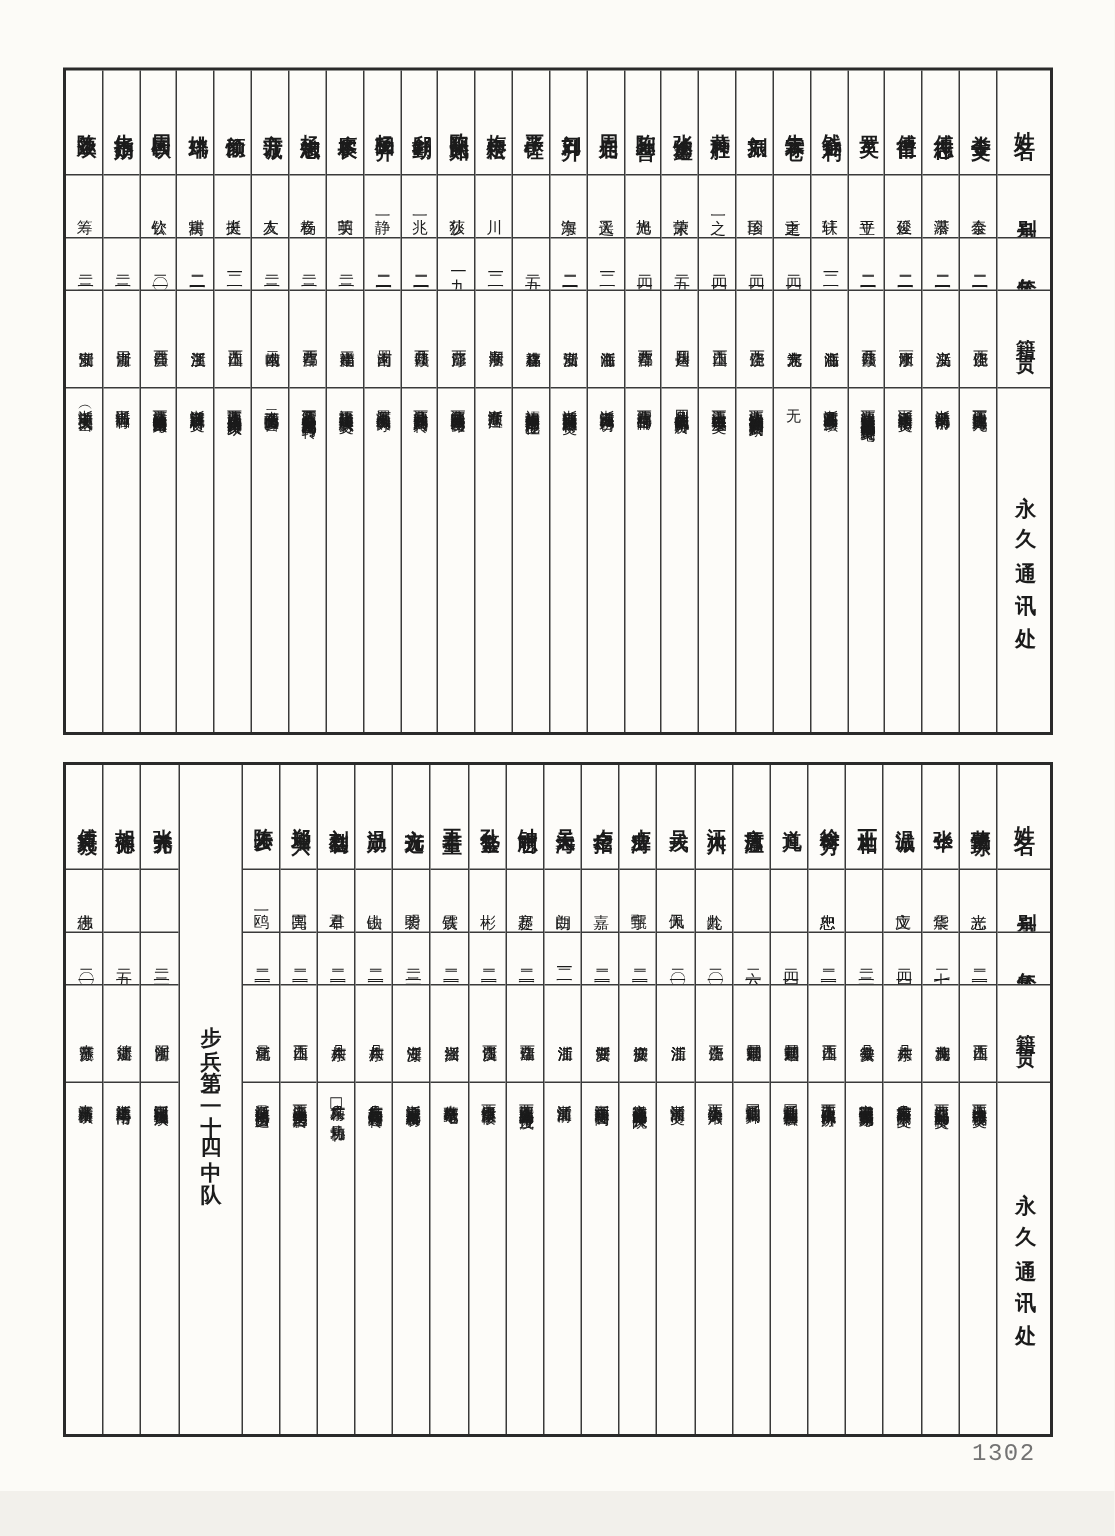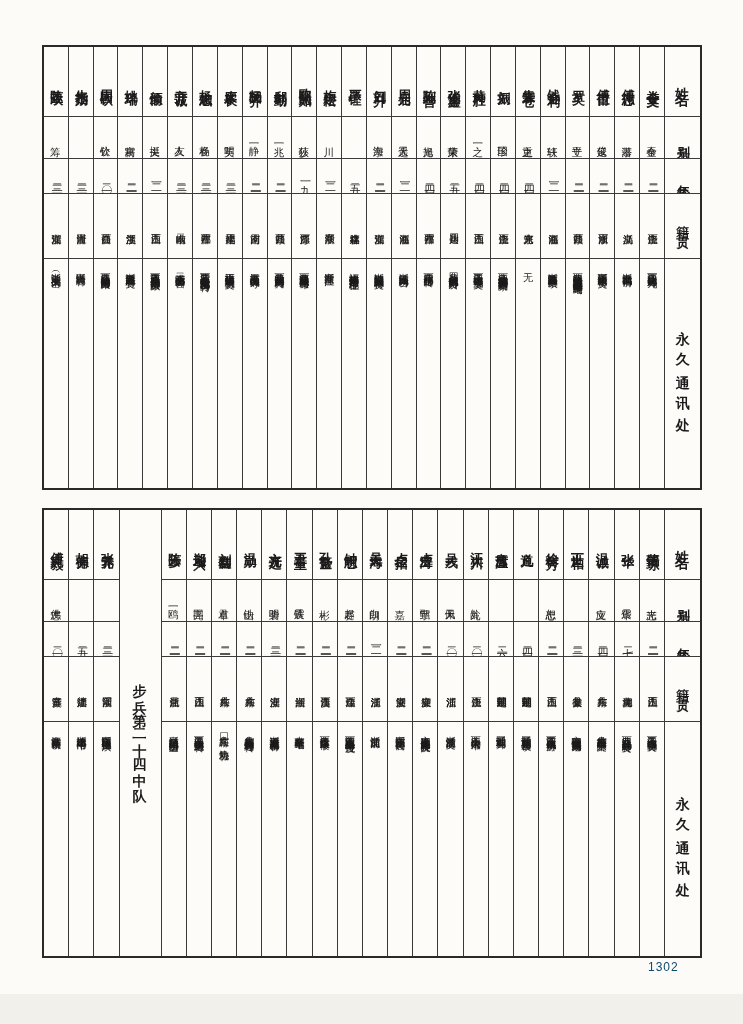--- a/index.html
+++ b/index.html
@@ -53,22 +53,22 @@
   .header-col .cell-native { font-size:13px; letter-spacing:10px; }
   .header-col .cell-address{ justify-content:center; font-size:14px; letter-spacing:22px; padding:0; }
 
   .cell-unit {
     flex:1 1 auto; font-size:14px; font-weight:bold;
     letter-spacing:15px; justify-content:center;
   }
 
   .page-number {
     position:absolute; left:648px; top:960px;
-    font-family:Liberation Sans, sans-serif;
-    font-size:12px; color:#0c4a6e; letter-spacing:1px;
+    font-family:Liberation Mono, monospace;
+    font-size:16px; color:#737373; letter-spacing:1px;
   }
 </style>
 </head>
 <body>
 
 <div class="sheet">
   <div class="roster" id="top-table">
       <div class="col header-col">
         <div class="cell cell-name">姓名</div>
         <div class="cell cell-alias">别号</div>

